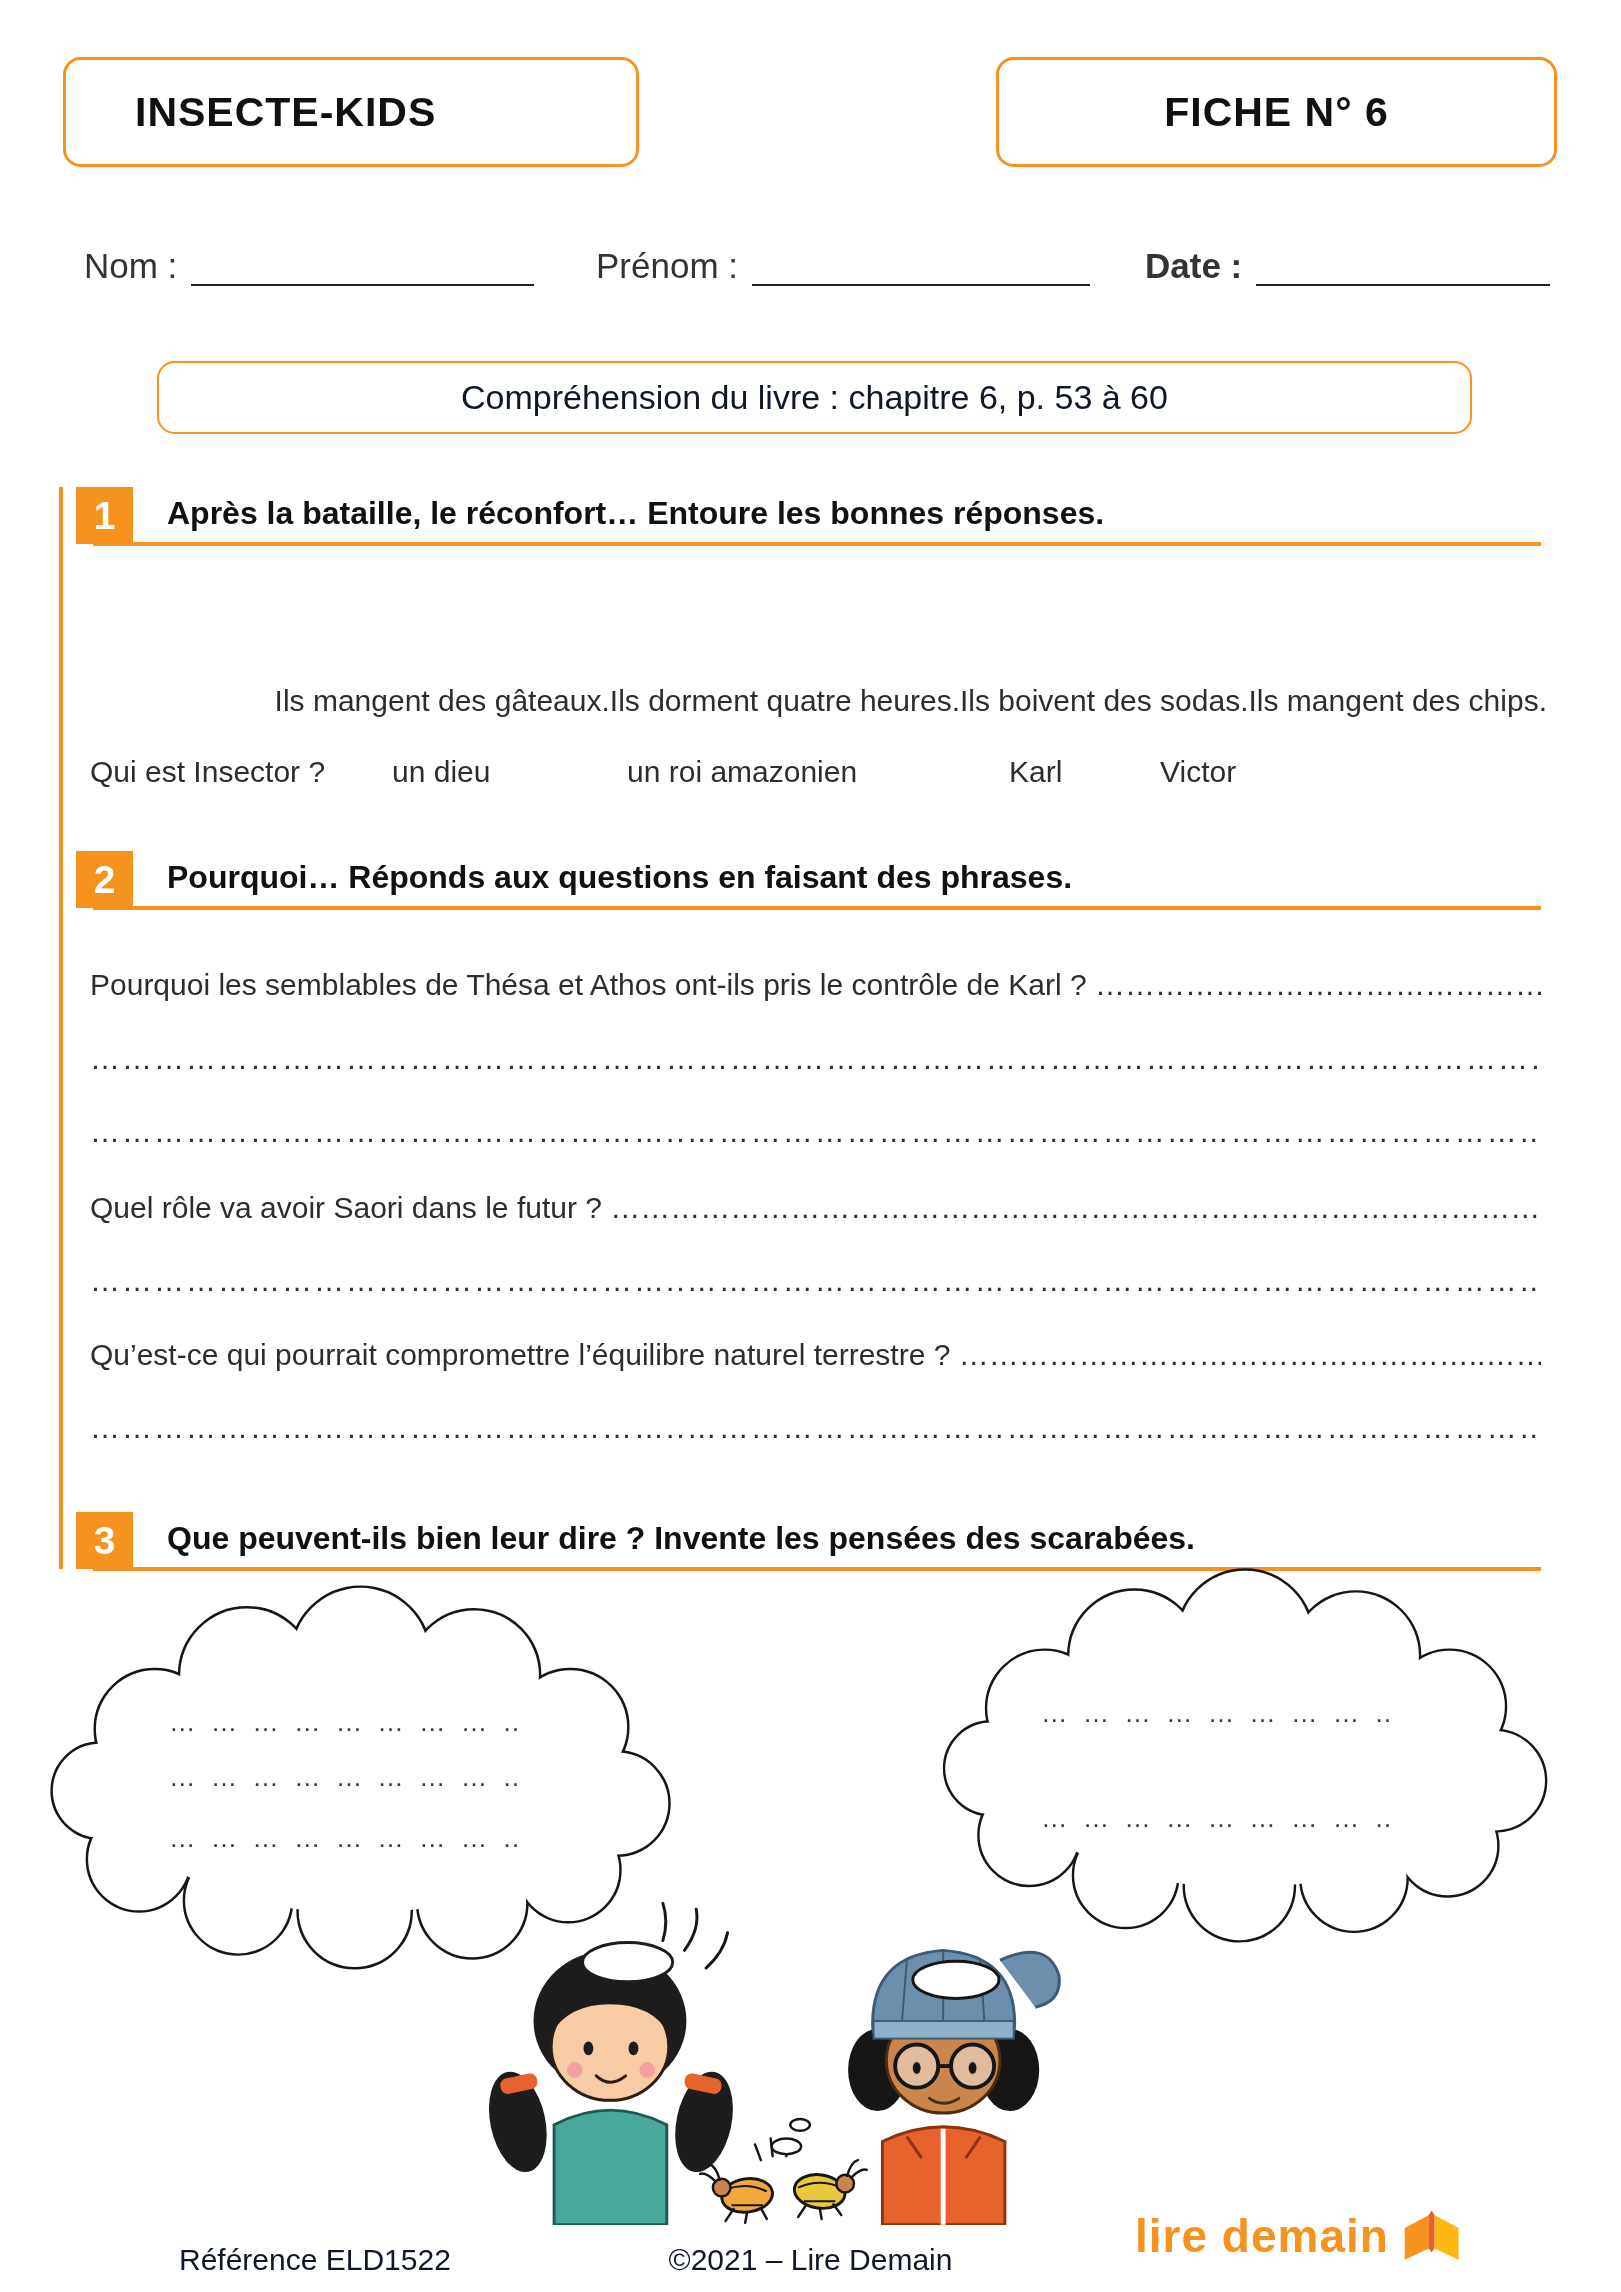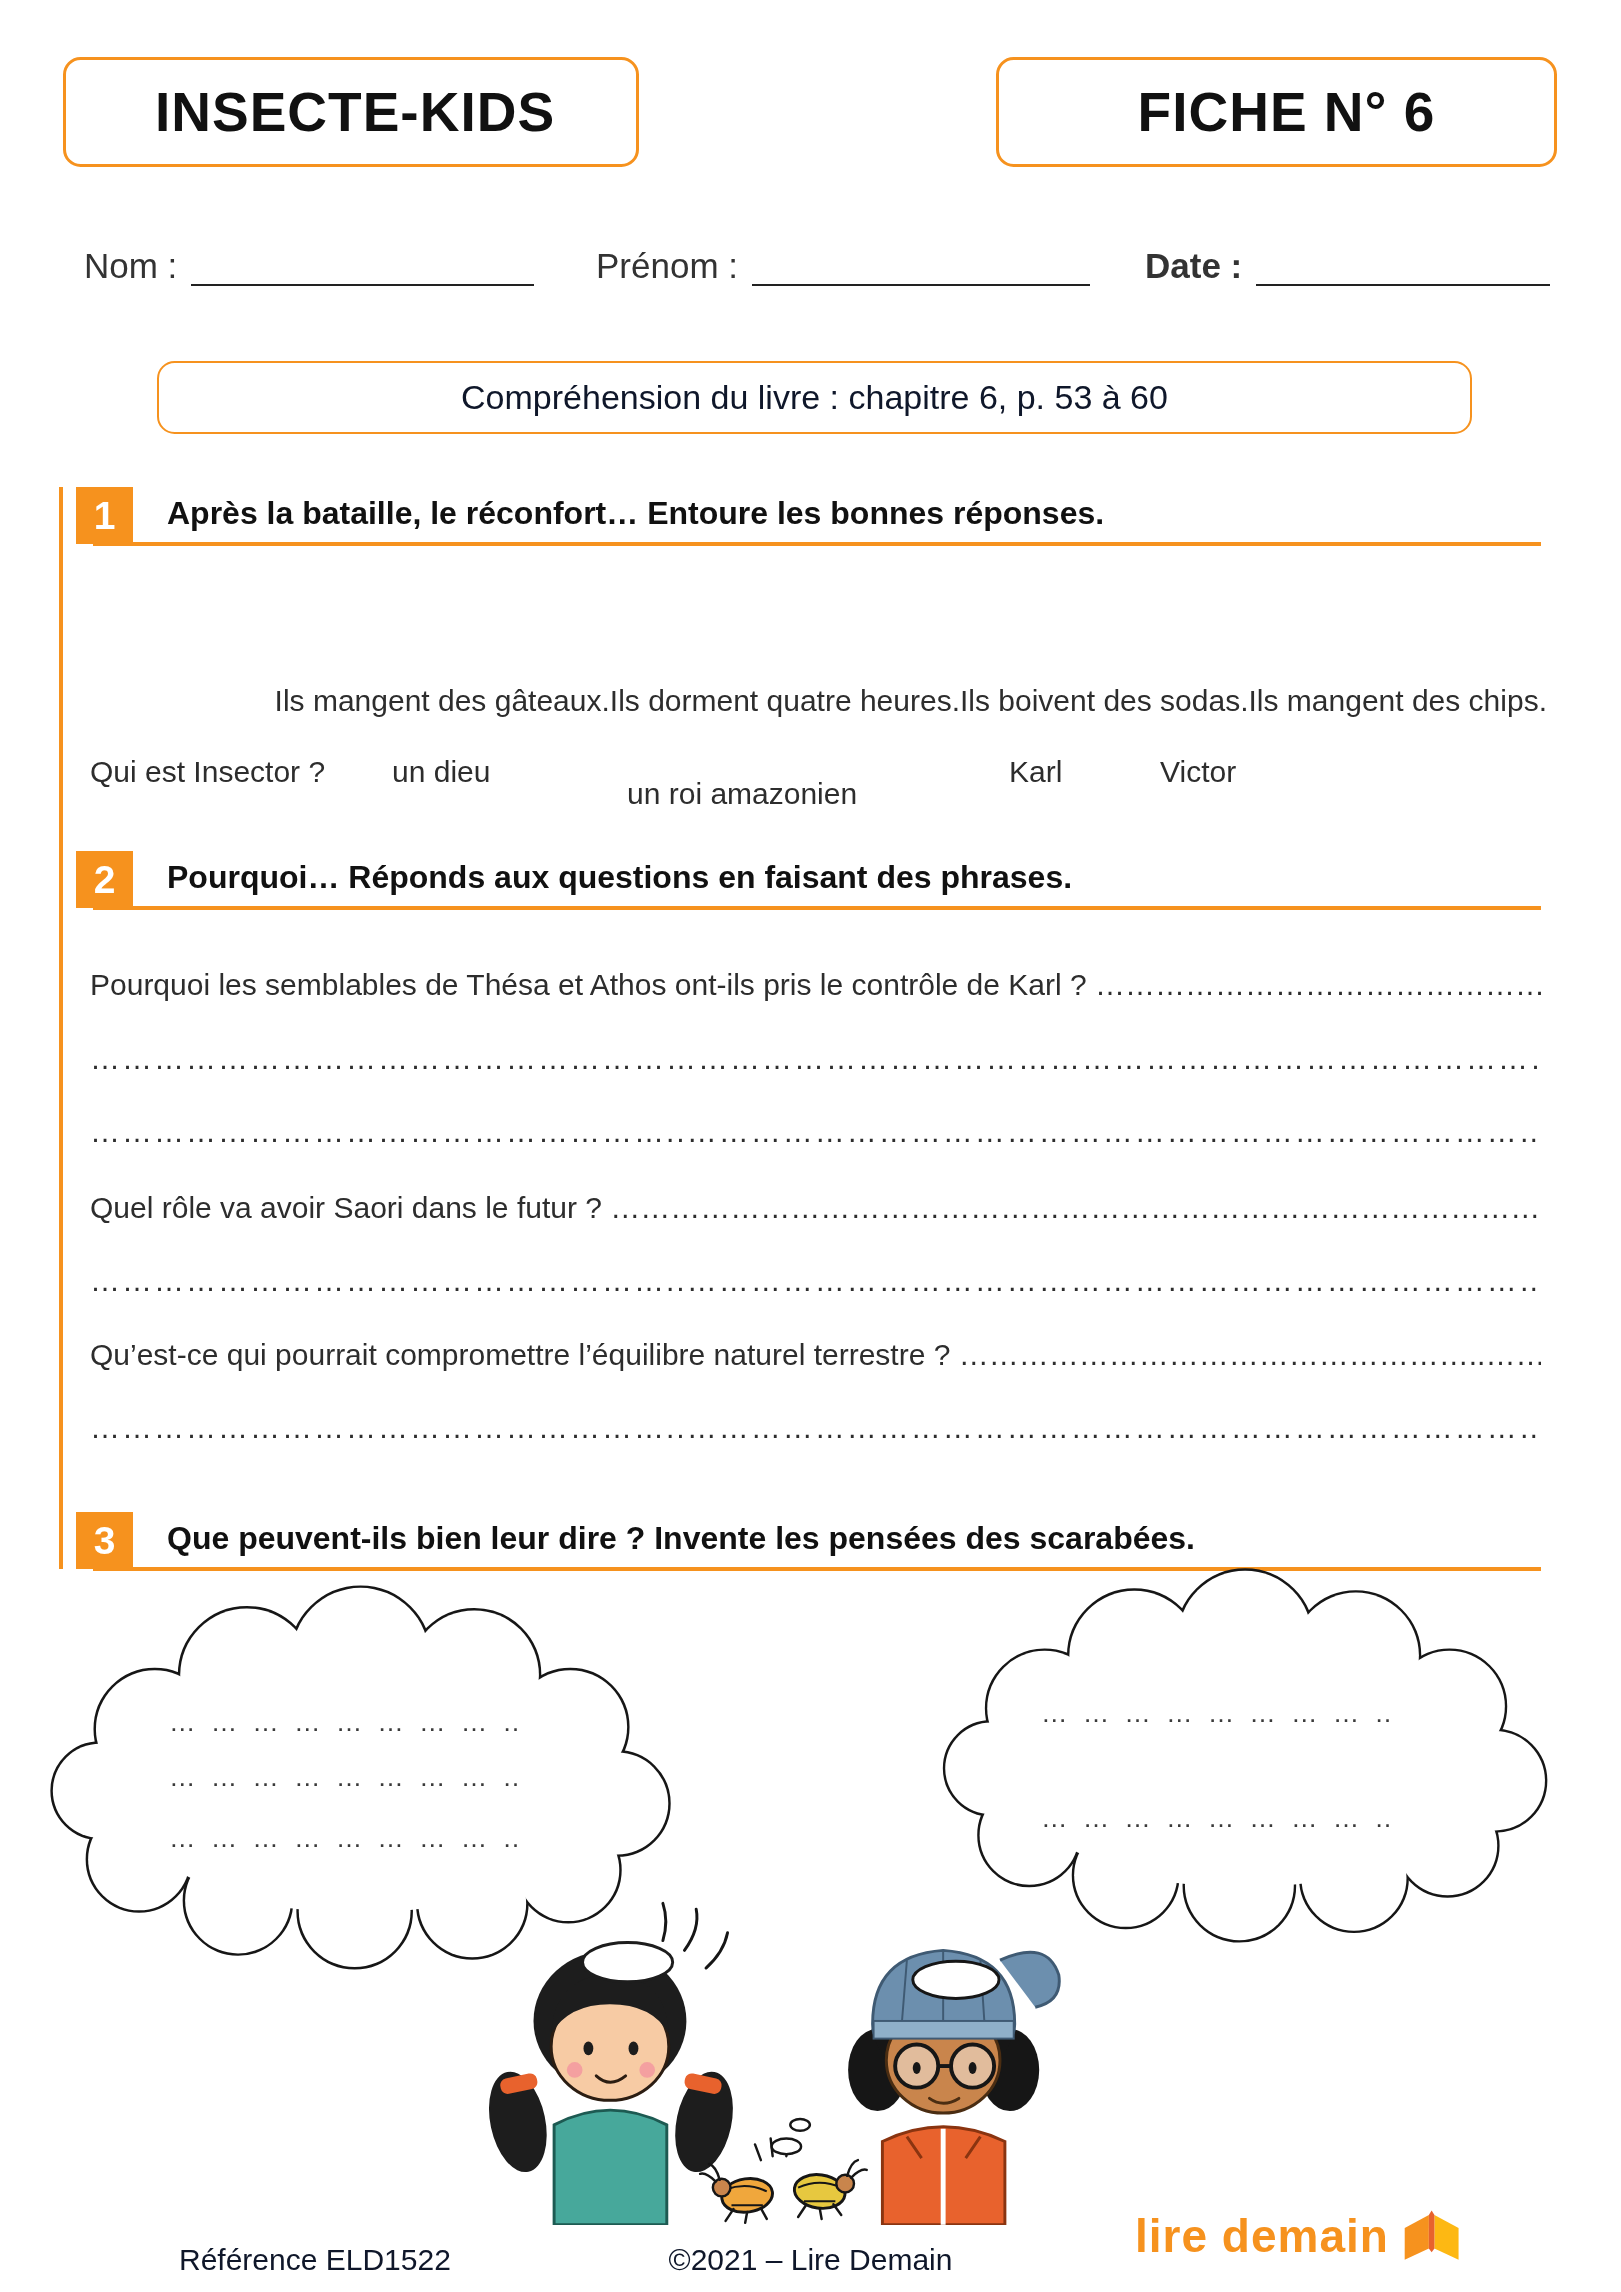--- a/index.html
+++ b/index.html
@@ -4,21 +4,21 @@
 <style>
   * { box-sizing: border-box; margin: 0; padding: 0; }
   html,body { background:#ffffff; }
   :root { --orange:#F6921E; --orange-dark:#E8622D; --ink:#2d2d2d; }
   .page {
     position: relative; width: 1621px; height: 2293px;
     background: #ffffff; overflow: hidden;
     font-family: "Liberation Sans", sans-serif; color: var(--ink);
   }
   .obox { position: absolute; border: 3.9px solid var(--orange); border-radius: 17.6px; background: #fff; display:flex; align-items:center; }
-  .hdr-text { font-size: 55px; font-weight: bold; color:#111; letter-spacing: 1px; margin-left: 20px; }
+  .hdr-text { font-size: 41px; font-weight: bold; color:#111; letter-spacing: 1px; }
   .banner { justify-content: center; font-size: 34px; color:#0f172a; border-width:2.9px; }
   .idrow { position:absolute; top:245px; left:0; width:1621px; height:51px; font-size:35px; color:#333; }
   .idgroup { position:absolute; display:flex; align-items:flex-end; }
   .idline { display:inline-block; border-bottom:2.9px solid #222; height:41px; margin-left:13.7px; }
   .vline { position:absolute; left:59px; top:487px; width:3.9px; height:1082px; background:var(--orange); }
   .numbox { position:absolute; left:76px; width:57px; height:57px; background:var(--orange); color:#fff;
             font-size:39px; font-weight:bold; display:flex; align-items:center; justify-content:center; z-index:2; }
   .sectitle { position:absolute; left:167px; font-size:32px; font-weight:bold; color:#111; white-space:nowrap; overflow:hidden; width:1372px; }
   .secline { position:absolute; left:93px; width:1448px; height:3.9px; background:var(--orange); }
   .bodytext { position:absolute; left:90px; font-size:30px; color:var(--ink); white-space:nowrap; overflow:hidden; width:1451px; }
@@ -75,21 +75,21 @@
   <div class="choicesrow" style="top:652px;">
     <span>Ils mangent des gâteaux.</span>
     <span>Ils dorment quatre heures.</span>
     <span>Ils boivent des sodas.</span>
     <span>Ils mangent des chips.</span>
   </div>
 
   <div class="inlinerow" style="top:755px;">
     <span style="left:0;">Qui est Insector ?</span>
     <span style="left:302px;">un dieu</span>
-    <span style="left:537px;margin-top:22px;">un roi amazonien</span>
+    <span style="left:537px;">un roi amazonien</span>
     <span style="left:919px;">Karl</span>
     <span style="left:1070px;">Victor</span>
   </div>
 
   <div class="numbox" style="top:851px;">
     <span>2</span>
   </div>
   <div class="sectitle" style="top:859px;">Pourquoi…   Réponds aux questions en faisant des phrases.</div>
   <div class="secline" style="top:906px;"></div>
 

